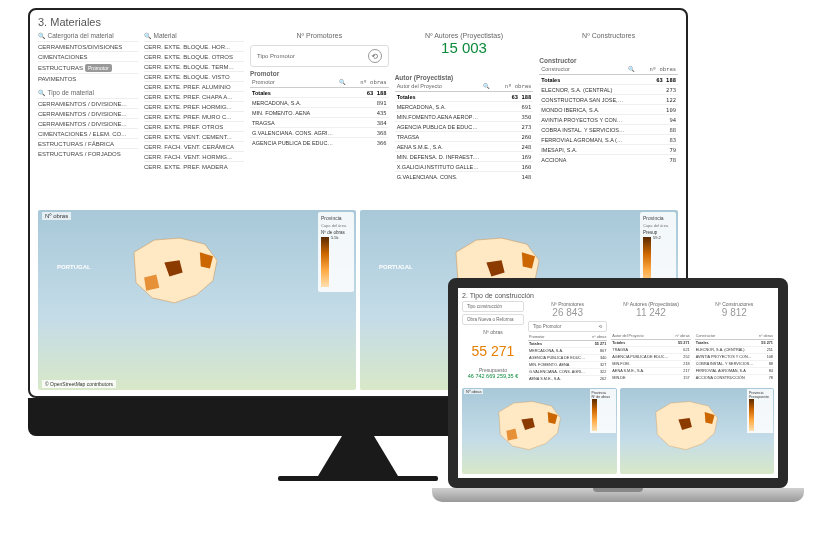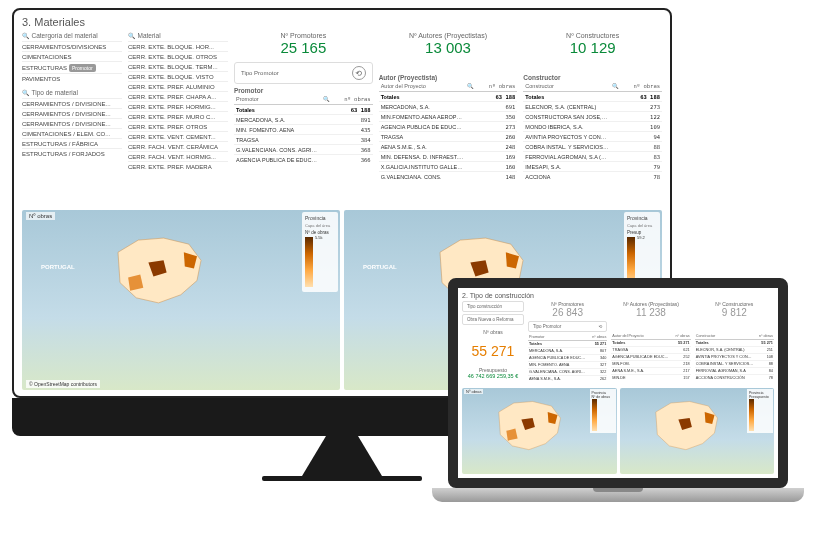--- a/index.html
+++ b/index.html
@@ -1,19 +1,19 @@
 <!DOCTYPE html>
 <html><head>
 <meta charset="utf-8">
 <style>
 *{margin:0;padding:0;box-sizing:border-box;font-family:Arial,sans-serif}
 body{background:#fff;width:816px;height:556px;position:relative;overflow:hidden}
 
 
-.imac{position:absolute;top:8px;left:12px;width:660px;height:450px}
+.imac{position:absolute;top:8px;left:28px;width:660px;height:450px}
 .imac-screen{width:660px;height:390px;background:#fff;border:2px solid #222;border-radius:8px;overflow:hidden}
 .imac-chin{width:660px;height:38px;background:#1a1a1a;border-radius:0 0 8px 8px}
 .imac-stand{width:80px;height:40px;background:#1a1a1a;margin:0 auto;clip-path:polygon(30% 0,70% 0,100% 100%,0 100%)}
 .imac-base{width:160px;height:5px;background:#1a1a1a;margin:0 auto;border-radius:2px}
 
 
 .laptop{position:absolute;top:278px;left:432px;width:372px;height:260px}
 .laptop-screen{width:340px;height:210px;background:#fff;border:10px solid #2a2a2a;border-radius:8px;margin:0 auto;overflow:hidden}
 .laptop-base{width:372px;height:14px;background:linear-gradient(#d0d0d0,#999);border-radius:0 0 10px 10px;position:relative}
 .laptop-notch{position:absolute;top:0;left:50%;transform:translateX(-50%);width:50px;height:4px;background:#888;border-radius:0 0 4px 4px}
@@ -122,21 +122,20 @@
             <div class="list-item">CERR. EXTE. VENT. CEMENT...</div>
             <div class="list-item">CERR. FACH. VENT. CERÁMICA</div>
             <div class="list-item">CERR. FACH. VENT. HORMIG...</div>
             <div class="list-item">CERR. EXTE. PREF. MADERA</div>
           </div>
         </div>
 
         <div class="col">
           <div class="kpi">
             <div class="kpi-label">Nº Promotores</div>
-            <div class="kpi-val">25 165</div>
           </div>
           <div class="mini-box">
             <span>Tipo Promotor</span>
             <span class="circle-icon">⟲</span>
           </div>
           <div class="label" style="font-weight:bold">Promotor</div>
           <table class="table">
             <tbody>
                 <tr>
                   <th>Promotor</th>
@@ -173,21 +172,21 @@
                   <td></td>
                   <td class="num">366</td>
                 </tr>
           </tbody>
             </table>
         </div>
 
         <div class="col">
           <div class="kpi">
             <div class="kpi-label">Nº Autores (Proyectistas)</div>
-            <div class="kpi-val">13 003</div>
+            <div class="kpi-val">15 003</div>
           </div>
           <div class="label" style="font-weight:bold;margin-top:18px">Autor (Proyectista)</div>
           <table class="table">
             <tbody>
                 <tr>
                   <th>Autor del Proyecto</th>
                   <th>🔍</th>
                   <th class="num">nº obras</th>
                 </tr>
             <tr class="total">
@@ -235,21 +234,20 @@
                   <td></td>
                   <td class="num">148</td>
                 </tr>
           </tbody>
             </table>
         </div>
 
         <div class="col">
           <div class="kpi">
             <div class="kpi-label">Nº Constructores</div>
-            <div class="kpi-val">10 129</div>
           </div>
           <div class="label" style="font-weight:bold;margin-top:18px">Constructor</div>
           <table class="table">
             <tbody>
                 <tr>
                   <th>Constructor</th>
                   <th>🔍</th>
                   <th class="num">nº obras</th>
                 </tr>
             <tr class="total">
@@ -396,21 +394,21 @@
                 </tr>
             <tr>
                   <td>AENA S.M.E., S.A.</td>
                   <td class="num">262</td>
                 </tr>
           </tbody>
             </table>
         </div>
         <div class="lcol">
           <div class="lkpi-label">Nº Autores (Proyectistas)</div>
-          <div class="lkpi-val">11 238</div>
+          <div class="lkpi-val">11 242</div>
           <table class="ltable" style="margin-top:15px">
             <tbody>
                 <tr>
                   <th>Autor del Proyecto</th>
                   <th class="num">nº obras</th>
                 </tr>
             <tr class="total">
                   <td>Totales</td>
                   <td class="num">55 271</td>
                 </tr>

